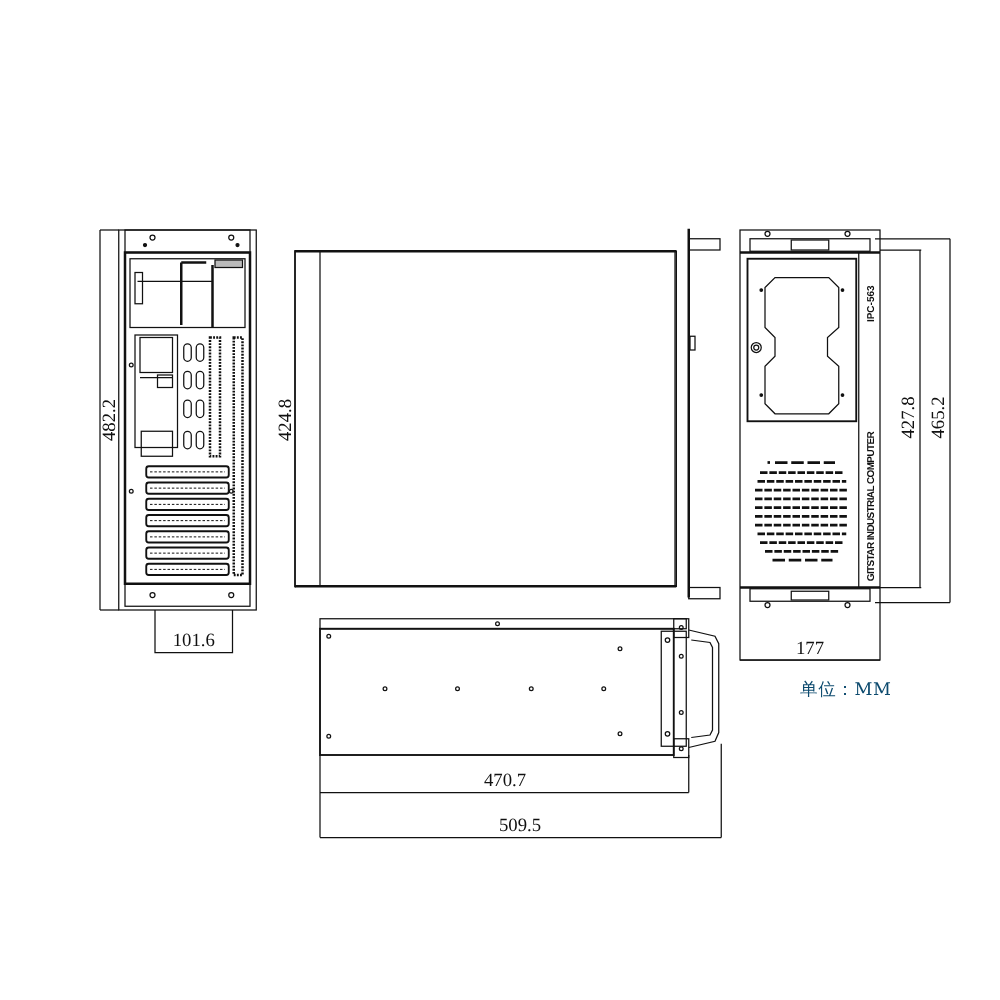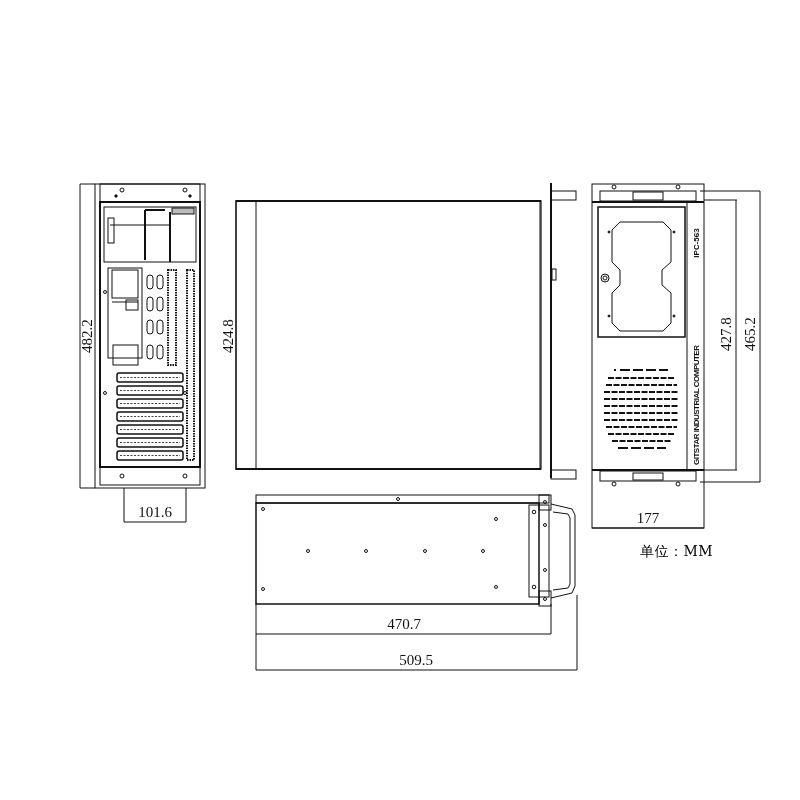--- a/index.html
+++ b/index.html
@@ -1,19 +1,19 @@
 <!DOCTYPE html>
 <html><head>
 <meta charset="utf-8">
 <style>
   html, body { margin:0; padding:0; background:#ffffff; }
   body { width:800px; height:800px; position:relative; overflow:hidden; font-family:"Liberation Sans", sans-serif; }
   #drawing { position:absolute; left:0; top:0; width:800px; height:800px; }
   .dim-text { font-family:"Liberation Serif", serif; font-size:15px; fill:#111; }
-  .unit-text { position:absolute; left:640px; top:543px; font-family:"DejaVu Serif", serif; font-size:14px; color:#000000; letter-spacing:0.5px; }
+  .unit-text { position:absolute; left:640px; top:543px; font-family:"DejaVu Serif", serif; font-size:14px; color:#0c4a6e; letter-spacing:0.5px; }
   .vlabel { font-family:"Liberation Sans Narrow","Liberation Sans", sans-serif; font-size:8px; font-weight:bold; fill:#111; }
 </style>
 </head>
 <body>
 
 <svg id="drawing" viewBox="0 0 800 800" xmlns="http://www.w3.org/2000/svg">
   <g stroke="#111" fill="none" stroke-width="1">
 
     <g>
 

